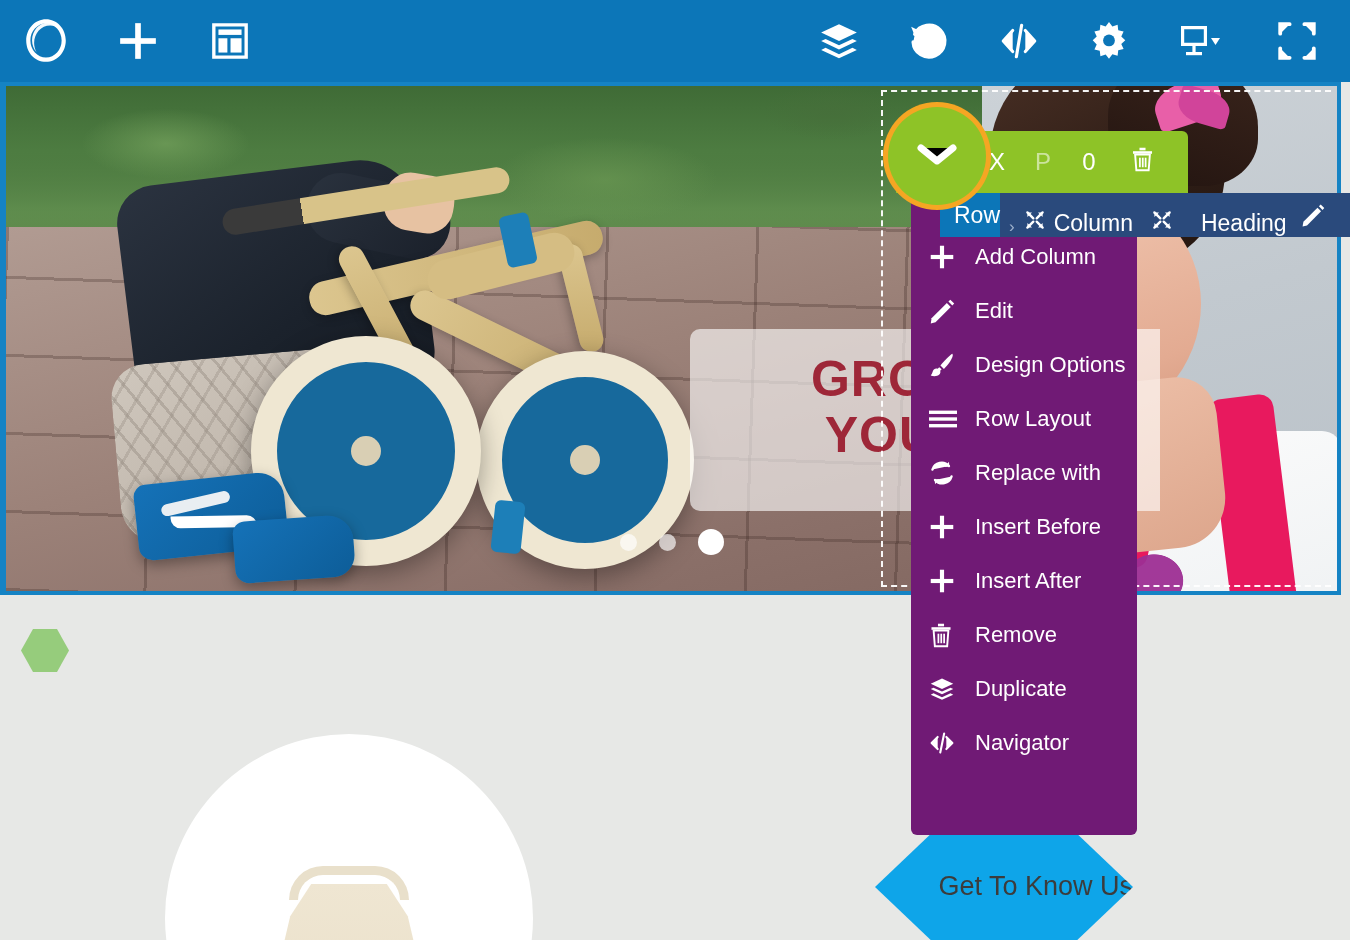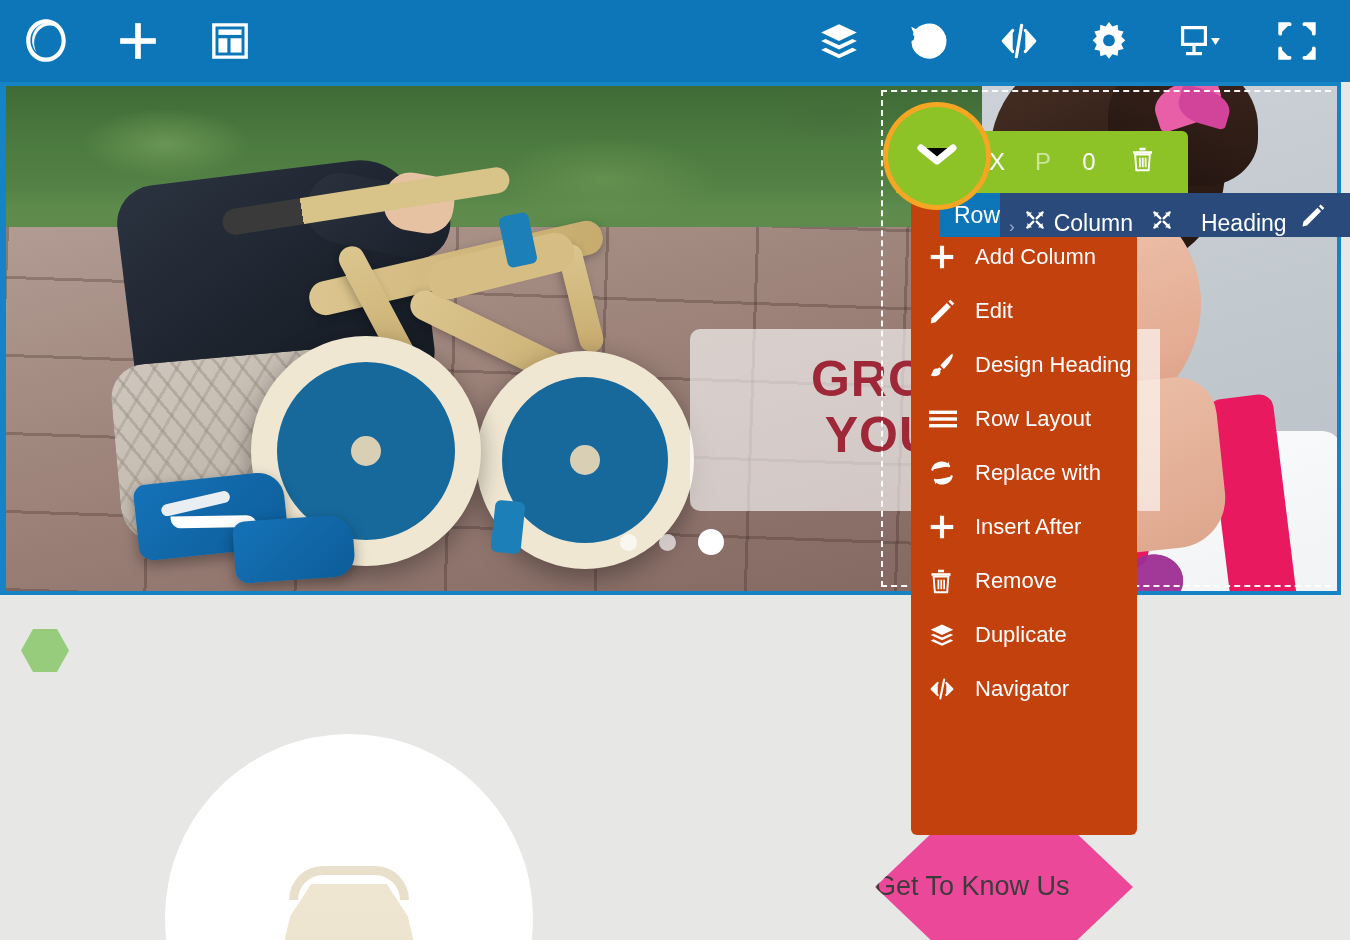--- a/index.html
+++ b/index.html
@@ -274,23 +274,23 @@
   }
   .dress-straps {
     position:absolute; left:50%; top:132px; transform:translateX(-50%);
     width:120px; height:34px;
     border:9px solid #e9e0cb; border-bottom:none;
     border-radius:60px 60px 0 0;
   }
   .hex-orange {
     position:absolute; left:875px; top:833px;
     width:258px; height:108px;
-    background:#ec4899;
+    background:#0ea5e9;
     clip-path:polygon(22% 0%,78% 0%,100% 50%,78% 100%,22% 100%,0% 50%);
-    display:flex; align-items:center; justify-content:flex-start;
+    display:flex; align-items:center; justify-content:flex-end;
     z-index:3;
   }
   .hex-orange span {
     font-size:27px; color:#3c3c3c; text-align:center; line-height:1.38;
     max-width:200px;
   }
 
   
   .green-bar {
     position:absolute; left:896px; top:131px;
@@ -337,21 +337,21 @@
   .bc-sep { padding:0 9px; color:#9fb2cc; font-size:17px; }
   .bc-node { display:flex; align-items:center; gap:8px; cursor:pointer; }
   .bc-node + .bc-node { margin-left:18px;gap:28px; }
   .bc-actions { margin-left:auto; display:flex; align-items:center; }
   .bc-act { width:52px; height:44px; display:flex; align-items:center; justify-content:center; cursor:pointer; }
 
   
   .menu {
     position:absolute; left:911px; top:192px;
     width:226px; height:643px;
-    background:#c2410c; border-radius:0 0 6px 6px;
+    background:#701a75; border-radius:0 0 6px 6px;
     z-index:38; padding-top:38px;
   }
   .menu-item {
     height:54px; display:flex; align-items:center;
     color:#ffffff; font-size:22px; cursor:pointer; padding-left:18px;
   }
   .mi-icon { width:46px; display:flex; align-items:center; justify-content:flex-start; }
   .mi-icon svg { display:block; }
 
   svg { fill:currentColor; }
@@ -544,21 +544,21 @@
     <span>Edit</span>
   </div>
 
   <div class="menu-item">
     <span class="mi-icon">
       <svg width="26" height="26" viewBox="0 0 30 30">
           <path d="M27 2c-1 0-11 9.5-13.8 13.5l4 4C20.8 16.4 29.5 5.3 27 2z"></path>
           <path d="M11.8 17.6l-1.8 1.7c-1.4-.6-3.2-.2-4.4 1-1.8 1.8-1.2 4.6-3.6 6.7 3 1.3 7.7 1.2 9.9-1 1.2-1.2 1.6-3 1-4.4l1.7-1.8-2.8-2.2z"></path>
         </svg>
     </span>
-    <span>Design Heading</span>
+    <span>Design Options</span>
   </div>
 
   <div class="menu-item">
     <span class="mi-icon">
       <svg width="28" height="22" viewBox="0 0 30 22">
           <rect x="0" y="2" width="30" height="3.6"></rect>
           <rect x="0" y="9.2" width="30" height="3.6"></rect>
           <rect x="0" y="16.4" width="30" height="3.6"></rect>
         </svg>
     </span>
@@ -571,20 +571,29 @@
       <svg width="26" height="26" viewBox="0 0 30 30" fill="none" stroke="currentColor" stroke-width="2.8" stroke-linecap="round">
         <path d="M4 11a11 11 0 0 1 19-4"></path>
           <polyline points="23,2 23.5,7.5 18,8" fill="currentColor" stroke="none"></polyline>
         <path d="M26 19a11 11 0 0 1-19 4"></path>
           <polyline points="7,28 6.5,22.5 12,22" fill="currentColor" stroke="none"></polyline>
       </svg>
     </span>
     <span>Replace with</span>
   </div>
 
+  <div class="menu-item">
+    <span class="mi-icon">
+      <svg width="26" height="26" viewBox="0 0 30 30">
+          <rect x="12.6" y="2" width="4.8" height="26"></rect>
+          <rect x="2" y="12.6" width="26" height="4.8"></rect>
+        </svg>
+    </span>
+    <span>Insert Before</span>
+  </div>
 
   <div class="menu-item">
     <span class="mi-icon">
       <svg width="26" height="26" viewBox="0 0 30 30">
           <rect x="12.6" y="2" width="4.8" height="26"></rect>
           <rect x="2" y="12.6" width="26" height="4.8"></rect>
         </svg>
     </span>
     <span>Insert After</span>
   </div>

